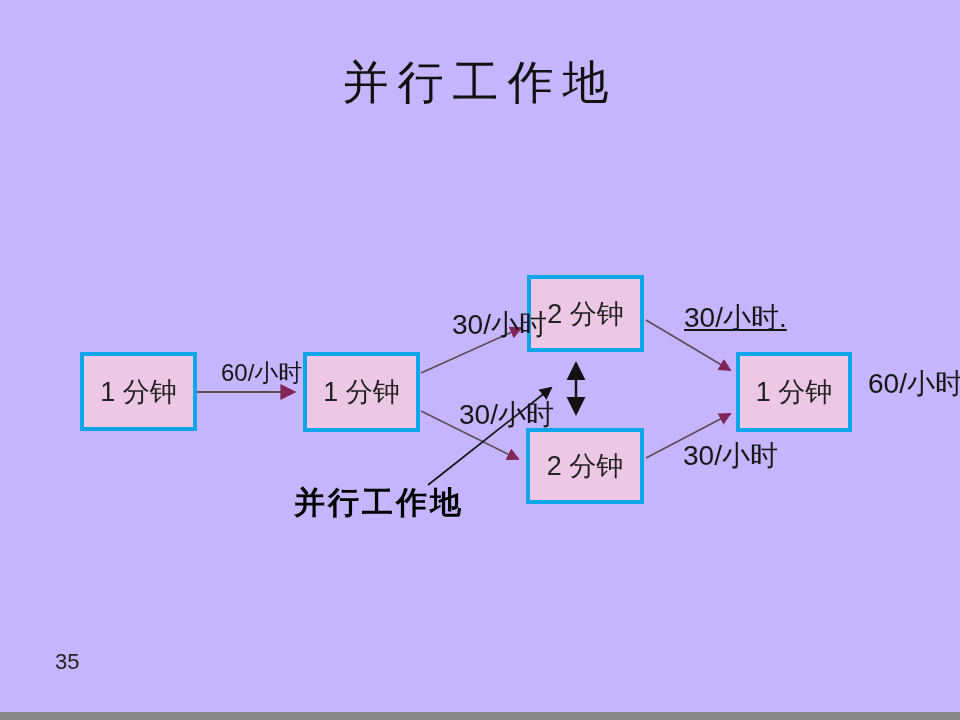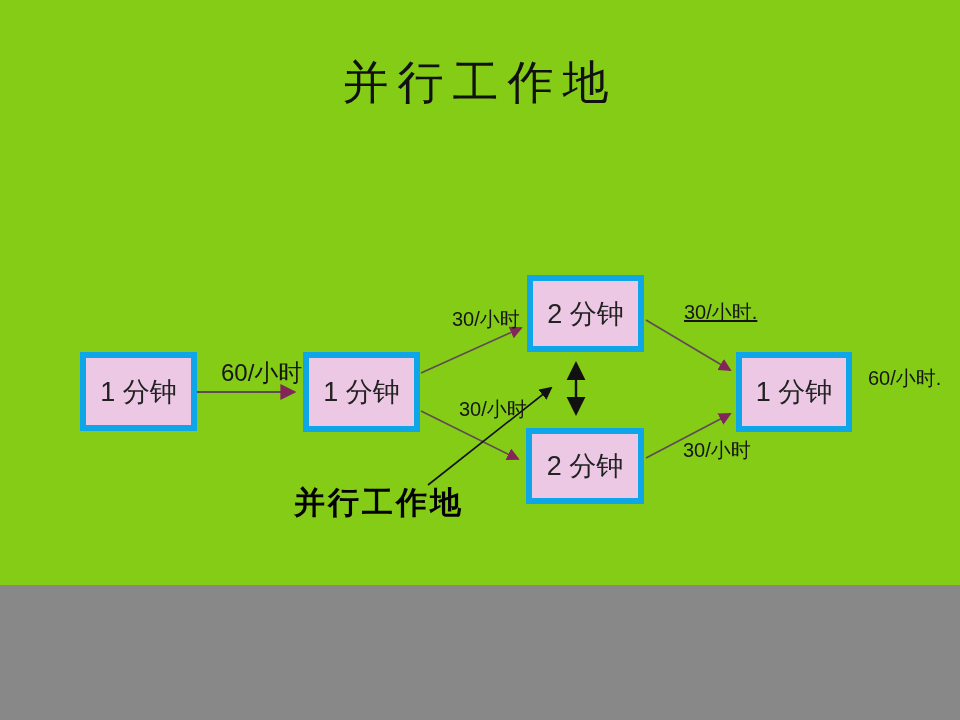--- a/index.html
+++ b/index.html
@@ -1,37 +1,37 @@
 <!DOCTYPE html>
 <html><head>
 <meta charset="utf-8">
 <style>
   html,body{margin:0;padding:0;background:#888;}
   .slide{
-    position:relative;width:960px;height:585px;background:#84cc16;
+    position:relative;width:960px;height:712px;background:#c4b5fd;
     font-family:"Liberation Sans","DejaVu Sans",sans-serif;
     color:#1f1f1f;overflow:hidden;
   }
   .slide-title{
     position:absolute;top:52px;left:0;width:100%;text-align:center;
     font-family:"Liberation Serif","DejaVu Serif",serif;
     font-size:46px;letter-spacing:9px;color:#111;
   }
   .node{
     position:absolute;display:flex;align-items:center;justify-content:center;
-    background:#ecc8e4;border:6px solid #0ea5e9;
+    background:#ecc8e4;border:4px solid #0ea5e9;
     font-size:27px;color:#222;box-sizing:border-box;
   }
   .node-1{left:80px;top:352px;width:117px;height:79px;}
   .node-2{left:303px;top:352px;width:117px;height:80px;}
   .node-3a{left:527px;top:275px;width:117px;height:77px;}
   .node-3b{left:526px;top:428px;width:118px;height:76px;}
   .node-4{left:736px;top:352px;width:116px;height:80px;}
   .edge-label{
-    position:absolute;font-size:20px;color:#161616;white-space:nowrap;z-index:3;
+    position:absolute;font-size:28px;color:#161616;white-space:nowrap;z-index:3;
   }
   .lbl-rate-in{left:221px;top:357px;font-size:24px;}
   .lbl-split-top{left:452px;top:306px;}
   .lbl-split-bottom{left:459px;top:396px;}
   .lbl-merge-top{left:684px;top:299px;text-decoration:underline;}
   .lbl-merge-bottom{left:683px;top:437px;}
   .lbl-rate-out{left:868px;top:365px;}
   .diagram-caption{
     position:absolute;left:294px;top:482px;font-size:31px;font-weight:bold;
     letter-spacing:3px;color:#000;z-index:3;white-space:nowrap;

